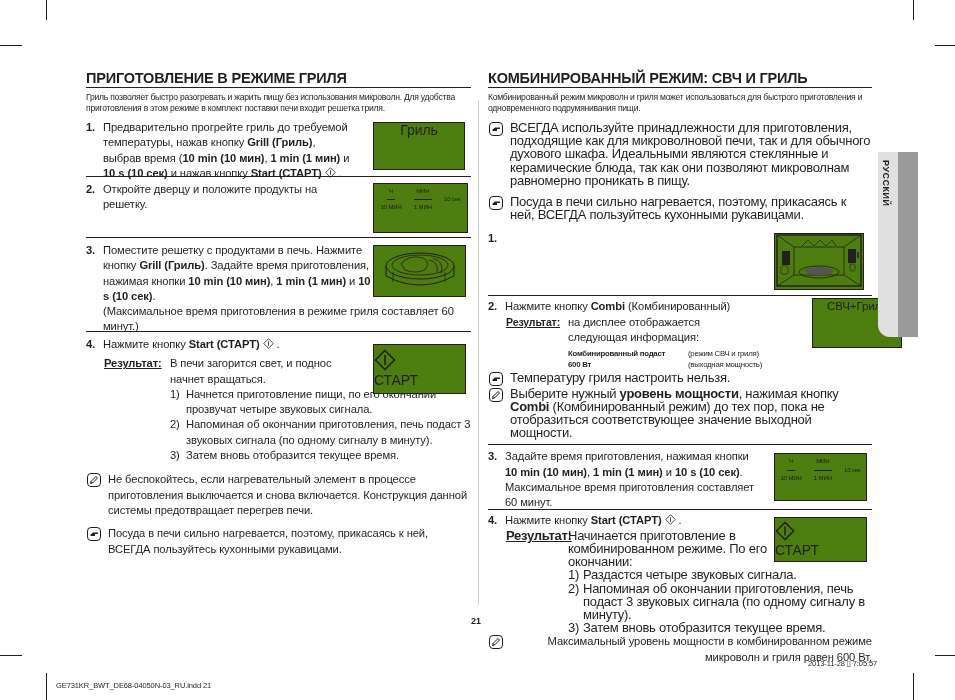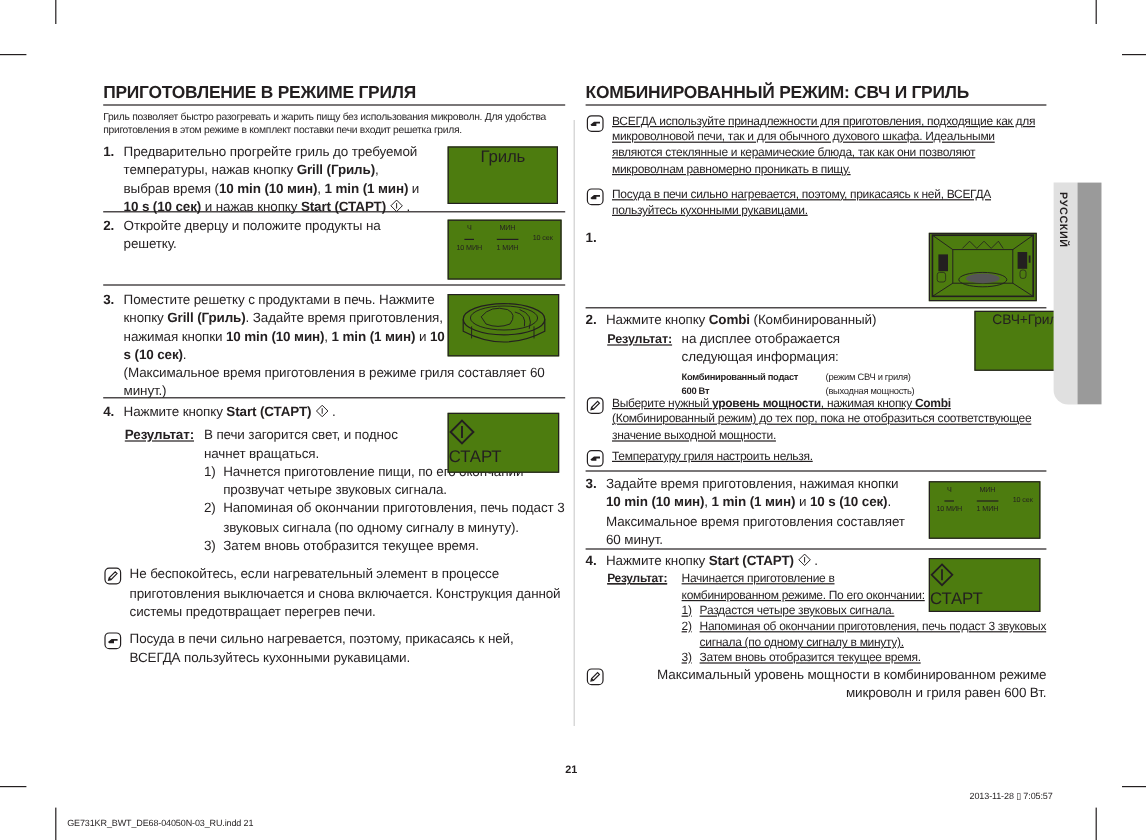--- a/index.html
+++ b/index.html
@@ -39,33 +39,33 @@
   .result-lbl { font-weight: bold; text-decoration: underline; }
 
   .note { position: relative; padding-left: 22px; }
   .note-icon {
     position: absolute; left: 1px; top: 1px; width: 14px; height: 14px;
     border: 1.4px solid #231f20; border-radius: 4px;
     display: flex; align-items: center; justify-content: center;
   }
   .note-icon svg { width: 10px; height: 10px; }
 
-  .small { font-size: 10px; line-height: 13.2px; letter-spacing: -0.25px; text-decoration: underline; }
+  .small { font-size: 13px; line-height: 13.2px; letter-spacing: -0.25px; }
 
   .side-tab {
     position: absolute; left: 878px; top: 152px; width: 40px; height: 185px;
     background: #e0e0e0; border-radius: 0 0 0 12px; overflow: hidden;
   }
   .side-tab .dark { position: absolute; right: 0; top: 0; width: 20px; height: 100%; background: #9a9a9a; }
   .side-tab .lbl {
     position: absolute; left: 3px; top: 8px; font-weight: bold; font-size: 9px;
     writing-mode: vertical-rl; letter-spacing: 0.5px; color: #231f20;
   }
 
-  .page-num { position: absolute; left: 471px; top: 616px; font-size: 9px; font-weight: bold; margin-top: 20px; }
+  .page-num { position: absolute; left: 471px; top: 616px; font-size: 9px; font-weight: bold; }
   .footer-l { position: absolute; left: 56px; top: 681px; font-size: 7.5px; letter-spacing: -0.1px; }
   .footer-r { position: absolute; left: 808px; top: 659px; font-size: 7.5px; letter-spacing: -0.1px; }
 </style>
 </head>
 <body>
 
 <div class="crop" style="left:46px;top:0;width:1px;height:20px;"></div>
 <div class="crop" style="left:913px;top:0;width:1px;height:20px;"></div>
 <div class="crop" style="left:0;top:45px;width:22px;height:1px;"></div>
 <div class="crop" style="left:935px;top:45px;width:20px;height:1px;"></div>
@@ -186,20 +186,21 @@
         </svg>
       </span>
     <div>Посуда в печи сильно нагревается, поэтому, прикасаясь к ней, ВСЕГДА пользуйтесь кухонными рукавицами.</div>
   </div>
 </div>
 
 <div style="position:absolute;left:478px;top:100px;width:1px;height:505px;background:#cfcfcf;"></div>
 
 <div class="col col-right">
   <div class="sec-title">КОМБИНИРОВАННЫЙ РЕЖИМ: СВЧ И ГРИЛЬ</div>
+  <div class="intro">Комбинированный режим микроволн и гриля может использоваться для быстрого приготовления и одновременного подрумянивания пищи.</div>
 
   <div class="small note" style="margin-top:7px;">
     <span class="note-icon">
         <svg viewBox="0 0 10 10">
           <path d="M1 6 L4 3.5 L9 3.5 L9 5 L6 5 L6 7 L2 7 Z" fill="#231f20"></path>
         </svg>
       </span>
     <div>ВСЕГДА используйте принадлежности для приготовления, подходящие как для микроволновой печи, так и для обычного духового шкафа. Идеальными являются стеклянные и керамические блюда, так как они позволяют микроволнам равномерно проникать в пищу.</div>
   </div>
   <div class="small note" style="margin-top:8px;">
@@ -253,35 +254,35 @@
               <span>(выходная мощность)</span>
             </div>
         </div>
       </div>
     </div>
     <div class="disp" style="left:286px;top:-1px;width:90px;height:50px;margin-left:38px;">
       <span class="disp-small">СВЧ+Гриль</span>
     </div>
   </div>
 
+  <div class="small note" style="margin-top:4px;">
+    <span class="note-icon">
+        <svg viewBox="0 0 10 10">
+          <path d="M1 6 L4 3.5 L9 3.5 L9 5 L6 5 L6 7 L2 7 Z" fill="#231f20"></path>
+        </svg>
+      </span>
+    <div>Температуру гриля настроить нельзя.</div>
+  </div>
   <div class="small note" style="margin-top:2px;">
     <span class="note-icon">
         <svg viewBox="0 0 10 10">
           <path d="M1.5 8.5 L2 6.5 L7 1.5 L8.5 3 L3.5 8 Z M2 6.5 L3.5 8" fill="none" stroke="#231f20" stroke-width="1"></path>
         </svg>
       </span>
     <div><span>Выберите нужный </span><b>уровень мощности</b><span>, нажимая кнопку </span><b>Combi</b><span> (Комбинированный режим) до тех пор, пока не отобразиться соответствующее значение выходной мощности.</span></div>
-  </div>
-  <div class="small note" style="margin-top:4px;">
-    <span class="note-icon">
-        <svg viewBox="0 0 10 10">
-          <path d="M1 6 L4 3.5 L9 3.5 L9 5 L6 5 L6 7 L2 7 Z" fill="#231f20"></path>
-        </svg>
-      </span>
-    <div>Температуру гриля настроить нельзя.</div>
   </div>
 
   <div class="sep" style="margin-top:5px;"></div>
 
   <div class="step" style="margin-top:4px;height:60px;">
     <span class="num">3.</span>
     <div class="body" style="width:270px;">
       <span>Задайте время приготовления, нажимая кнопки </span><b>10 min (10 мин)</b><span>, </span><b>1 min (1 мин)</b><span> и </span><b>10 s (10 сек)</b><span>. Максимальное время приготовления составляет 60 минут.</span>
     </div>
     <div class="disp" style="left:286px;top:4px;width:93px;height:48px;">

